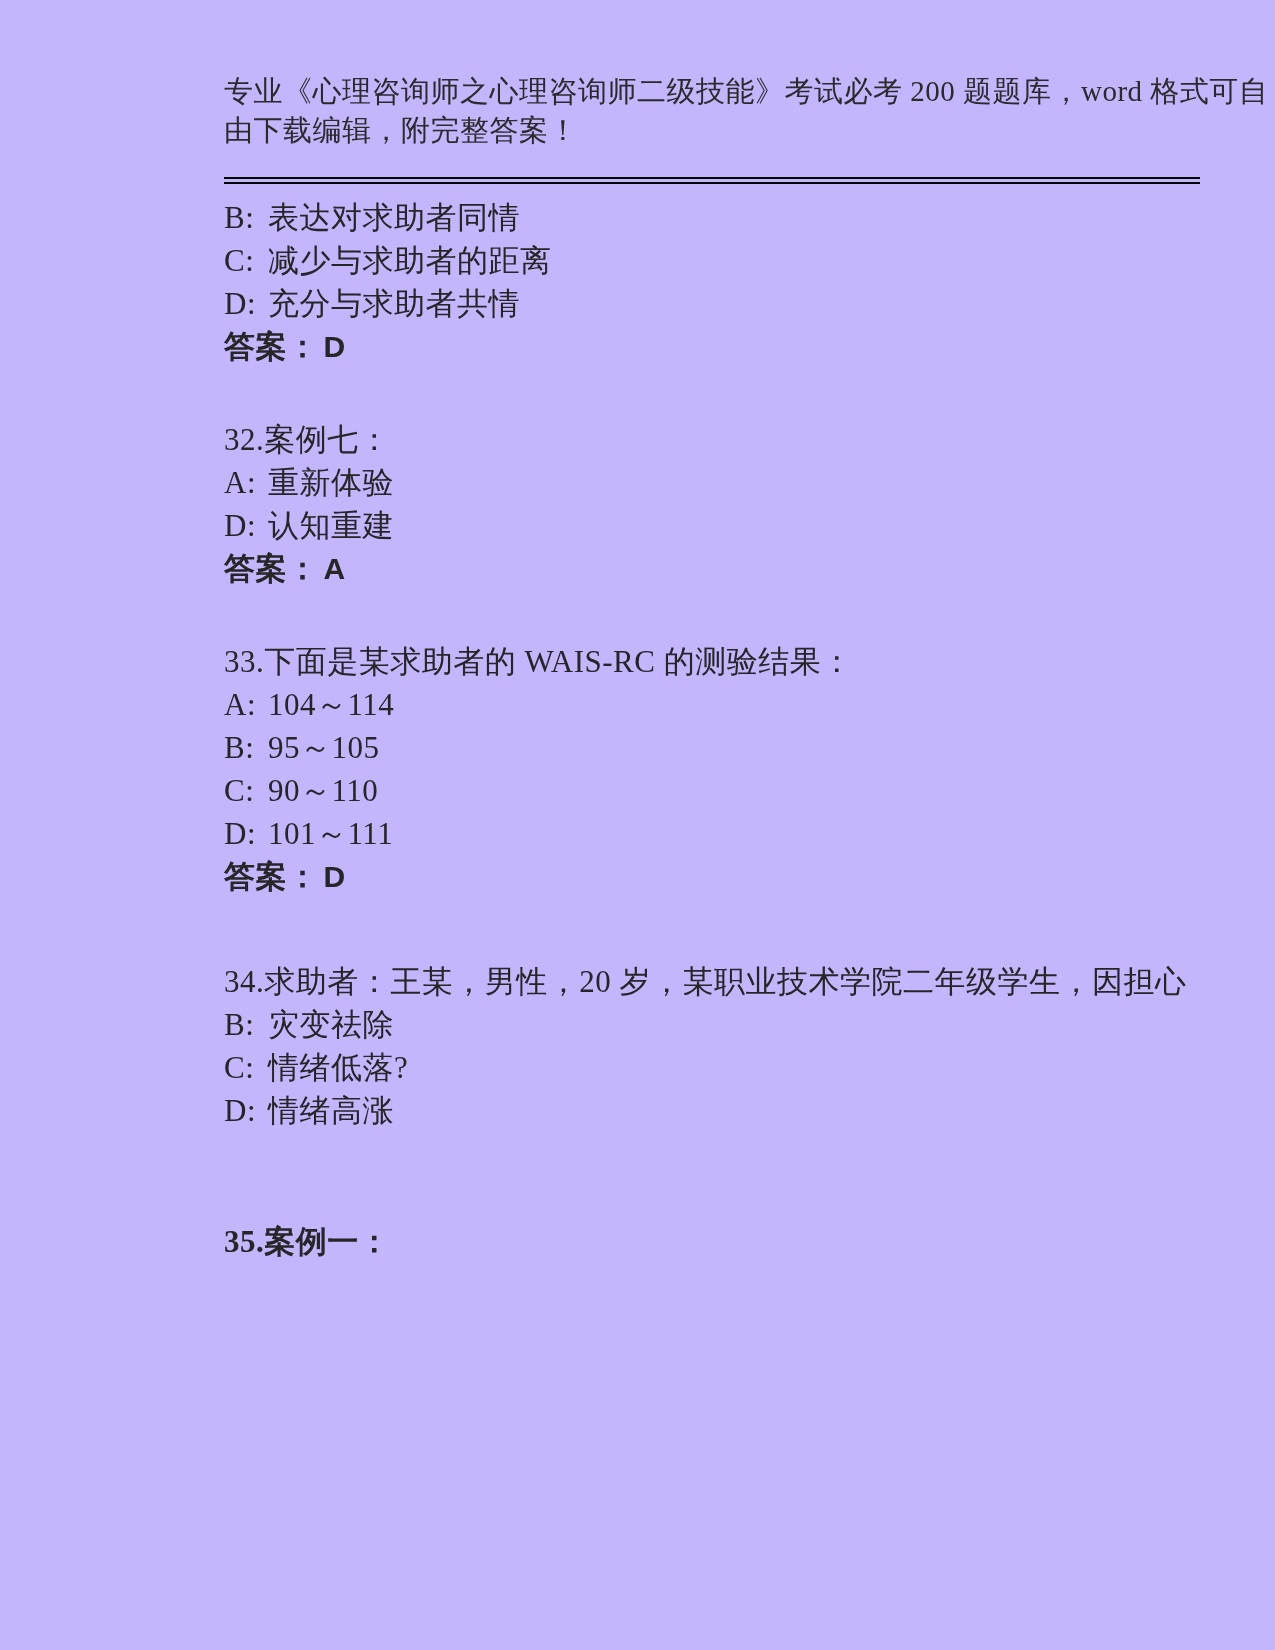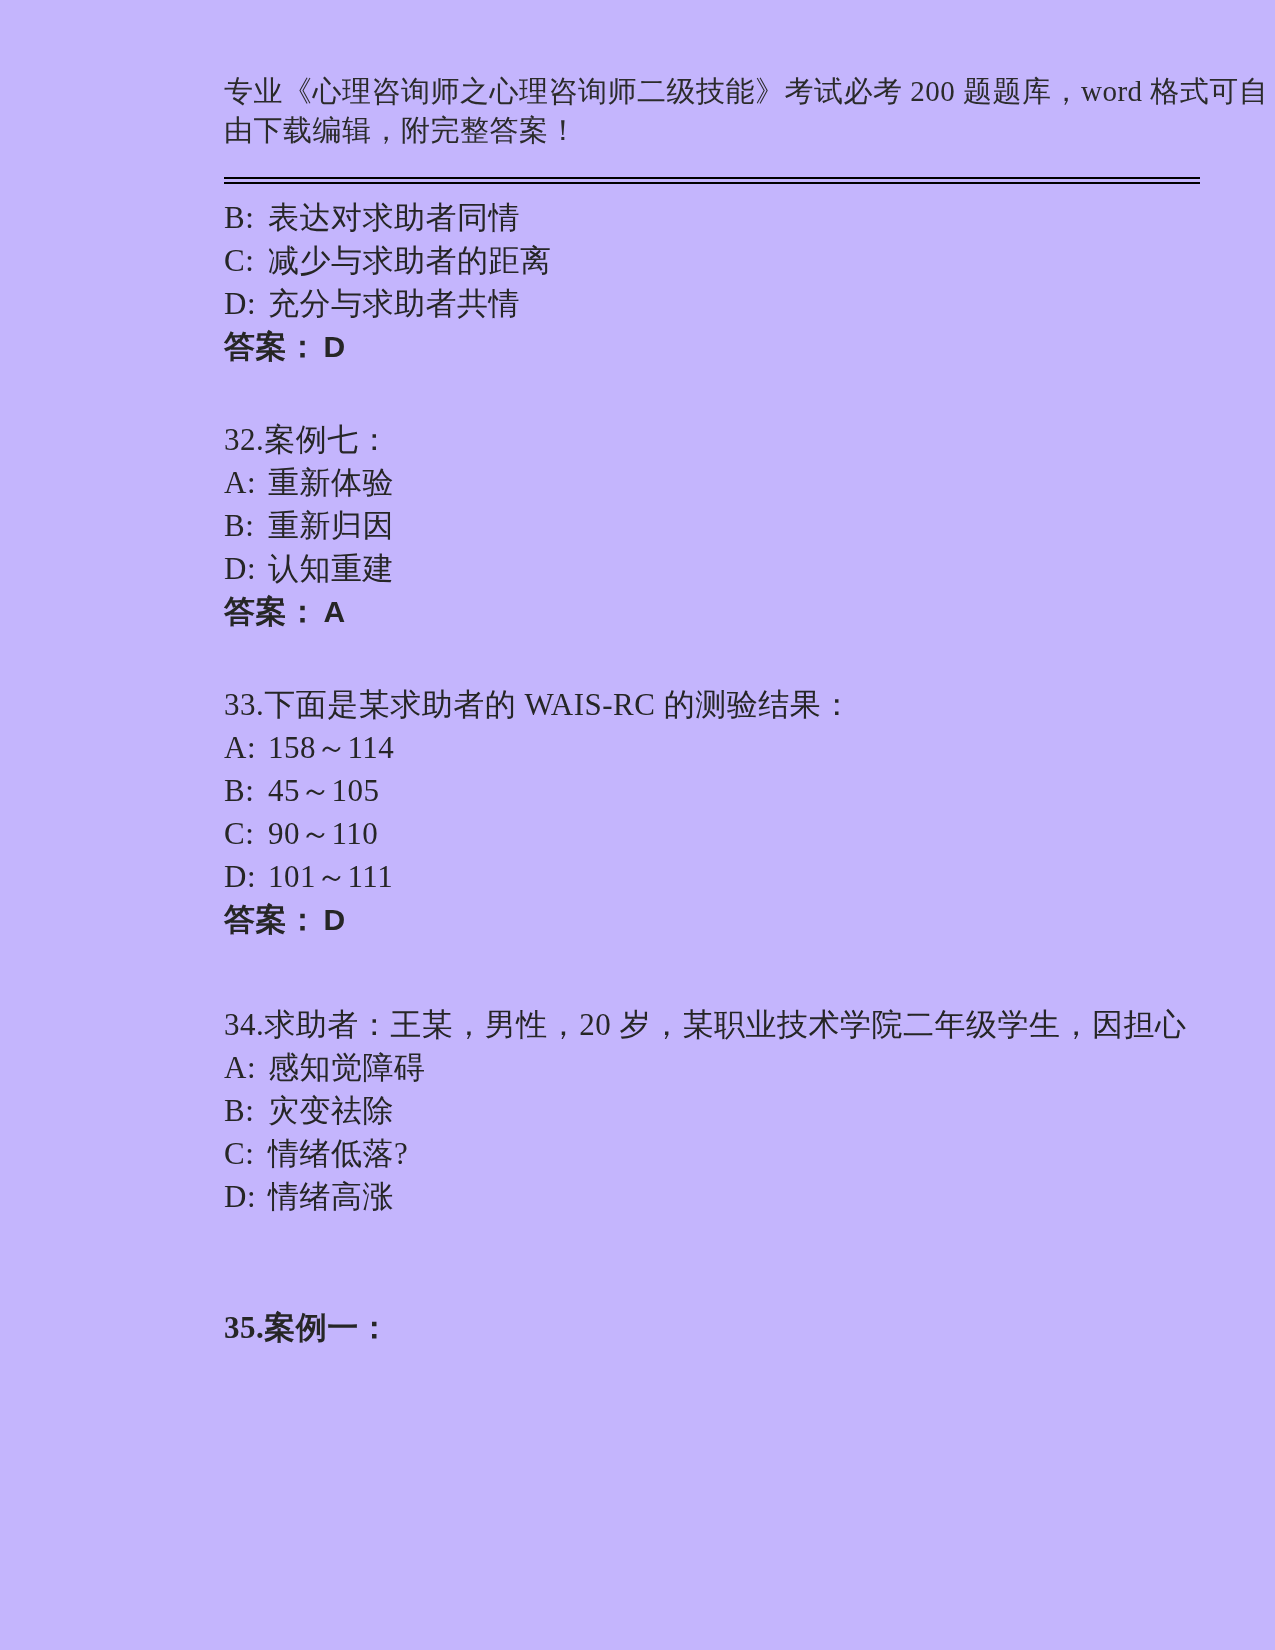--- a/index.html
+++ b/index.html
@@ -72,57 +72,51 @@
       </section>
 
       <section class="question">
         <p>
           <span class="qnum">32.</span><span>案例七：</span>
         </p>
         <p>
           <span class="opt-label">A:</span><span>重新体验</span>
         </p>
         <p>
-          <span class="opt-label">B:</span><span>重新归因</span>
-        </p>
-        <p>
           <span class="opt-label">D:</span><span>认知重建</span>
         </p>
         <p class="answer">
           <span>答案：</span><span class="ans-letter">A</span>
         </p>
       </section>
 
       <section class="question">
         <p>
           <span class="qnum">33.</span><span>下面是某求助者的 WAIS-RC 的测验结果：</span>
         </p>
         <p>
-          <span class="opt-label">A:</span><span>158～114</span>
+          <span class="opt-label">A:</span><span>104～114</span>
         </p>
         <p>
-          <span class="opt-label">B:</span><span>45～105</span>
+          <span class="opt-label">B:</span><span>95～105</span>
         </p>
         <p>
           <span class="opt-label">C:</span><span>90～110</span>
         </p>
         <p>
           <span class="opt-label">D:</span><span>101～111</span>
         </p>
         <p class="answer">
           <span>答案：</span><span class="ans-letter">D</span>
         </p>
       </section>
 
       <section class="question q34">
         <p>
           <span class="qnum">34.</span><span>求助者：王某，男性，20 岁，某职业技术学院二年级学生，因担心</span>
-        </p>
-        <p>
-          <span class="opt-label">A:</span><span>感知觉障碍</span>
         </p>
         <p>
           <span class="opt-label">B:</span><span>灾变祛除</span>
         </p>
         <p>
           <span class="opt-label">C:</span><span>情绪低落?</span>
         </p>
         <p>
           <span class="opt-label">D:</span><span>情绪高涨</span>
         </p>

